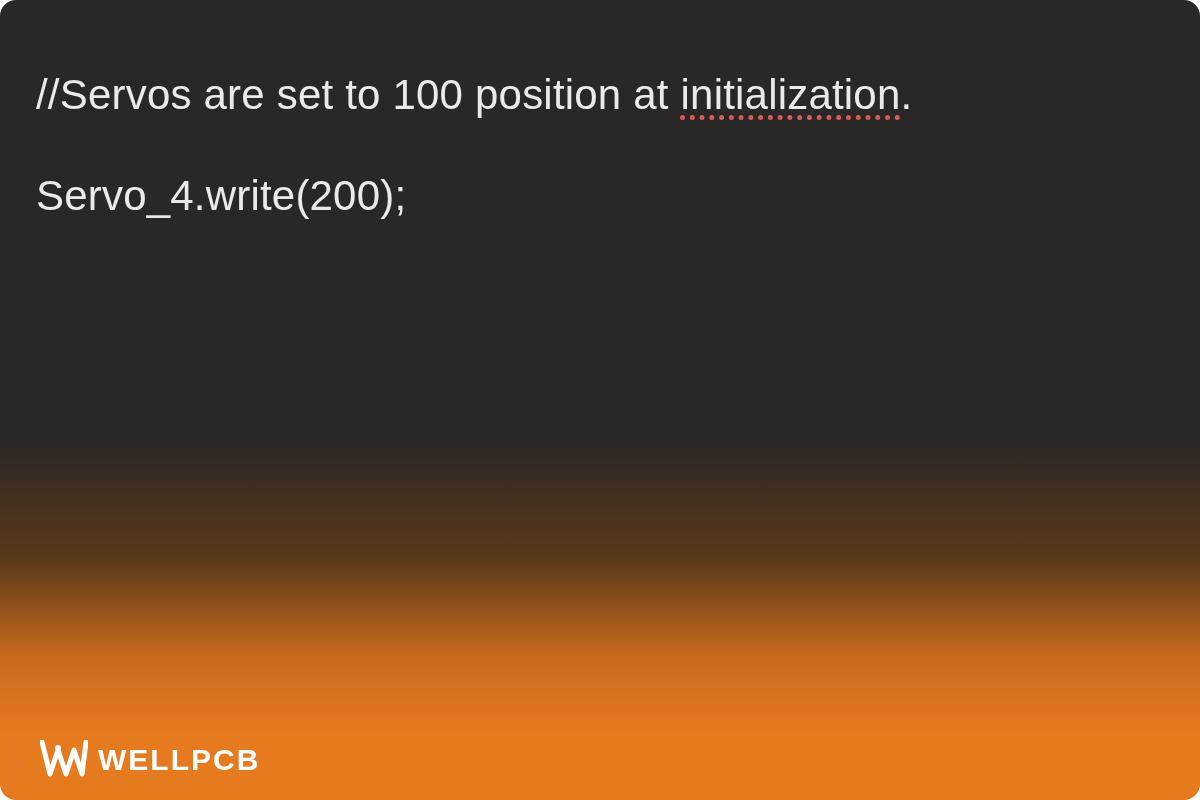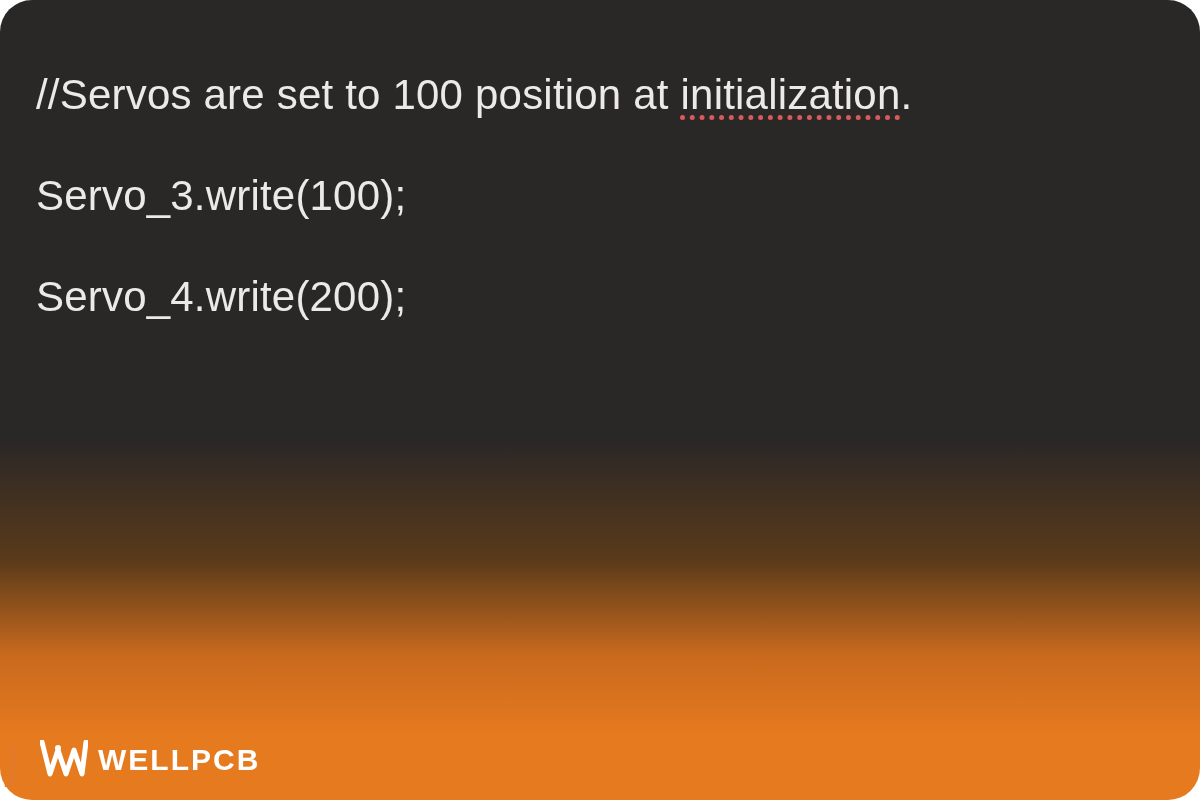--- a/index.html
+++ b/index.html
@@ -14,21 +14,21 @@
     height: 800px;
     background: linear-gradient(
       to bottom,
       #2a2727 0%,
       #2a2727 55%,
       #5a3a1a 70%,
       #c96a1e 82%,
       #e67a1f 92%,
       #e67a1f 100%
     );
-    border-radius: 32px;
+    border-radius: 16px;
     position: relative;
     padding: 26px 36px 0 36px;
   }
   .code {
     font-family: -apple-system, BlinkMacSystemFont, "Segoe UI", Arial, sans-serif;
     font-weight: 400;
     color: #e8e5e3;
     white-space: pre;
     letter-spacing: 0.2px;
   }
@@ -80,21 +80,20 @@
     color: #ffffff;
   }
 </style>
 </head>
 <body>
 
 <div class="frame">
 
   <div class="code">
     <div class="line comment-line"><span>//Servos are set to 100 position at </span><span class="spell spell-red">initialization</span><span>.</span></div>
-    <div class="line">Servo_3.write(100);</div>
     <div class="line">Servo_4.write(200);</div>
     <div class="gap"></div>
     <div class="serial-line"></div>
   </div>
 
   <div class="brace">}</div>
 
   <div class="logo">
     <svg class="logo-mark" viewBox="0 0 48 40">
       <path d="M2 2 L10 34 L18 10 L26 34 L34 10 L42 34 L46 2" fill="none" stroke="#ffffff" stroke-width="5" stroke-linecap="round" stroke-linejoin="round"></path>

